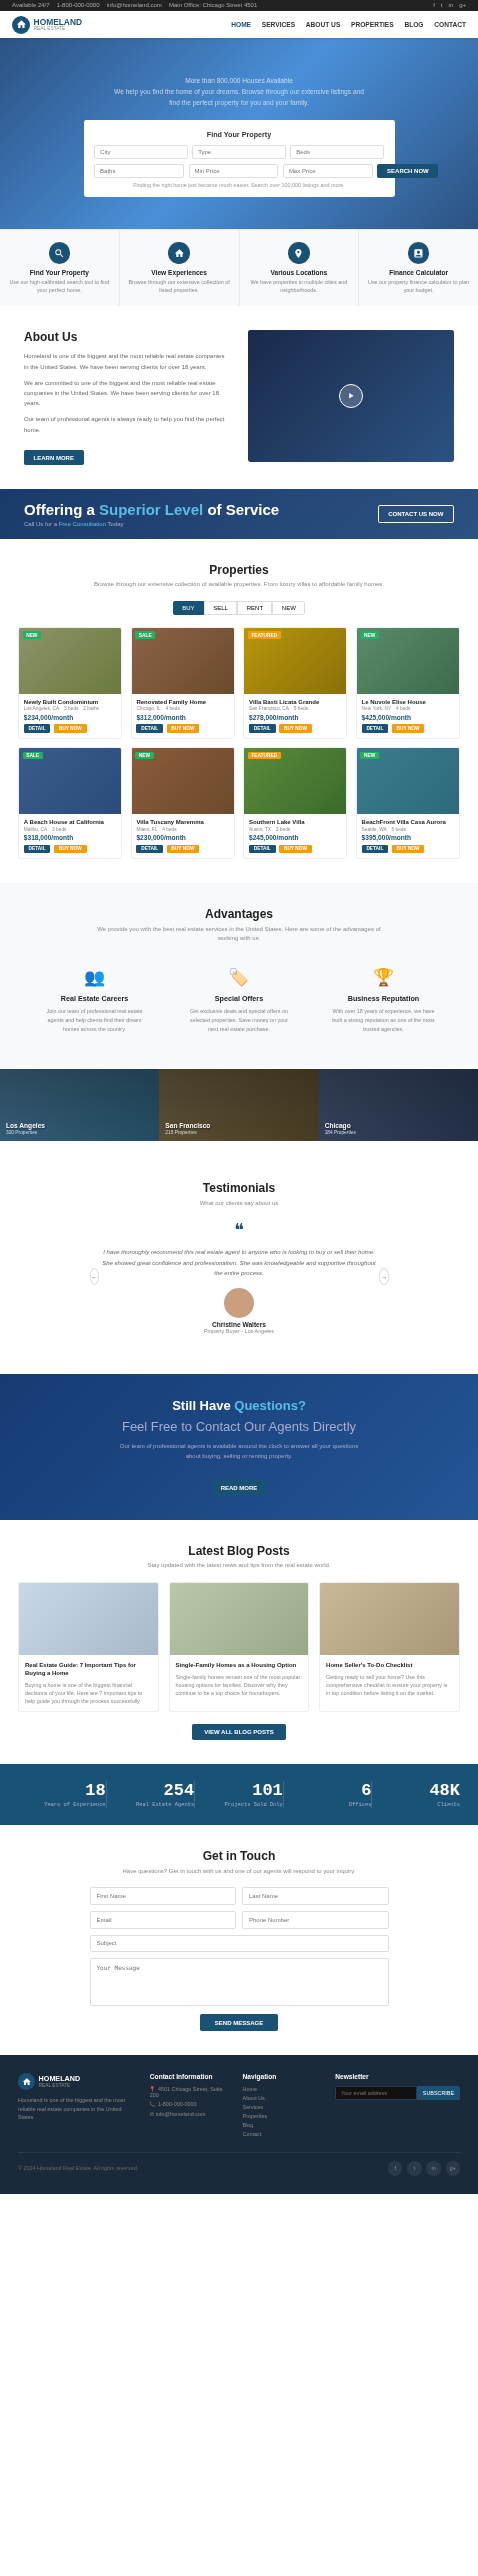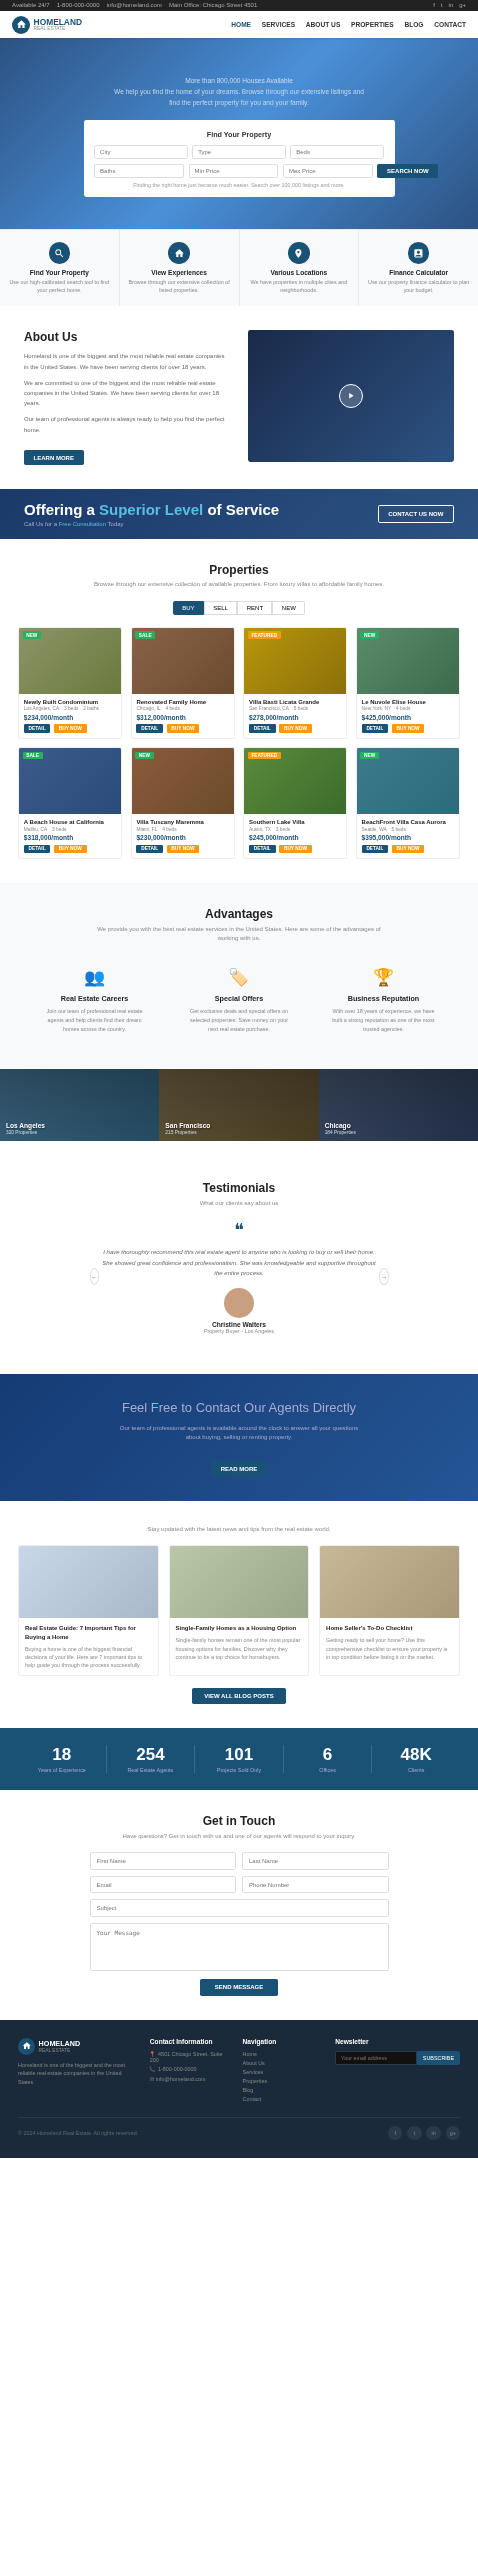--- a/index.html
+++ b/index.html
@@ -130,21 +130,21 @@
     .blog-grid { display: grid; grid-template-columns: repeat(3, 1fr); gap: 9.6px; text-align: left; margin-bottom: 12px; }
     .blog-card { border: 0.6px solid #eee; border-radius: 2.4px; overflow: hidden; }
     .blog-img { width: 100%; height: 72px; background: linear-gradient(135deg, #2c5282, #4a90d9); }
     .blog-body { padding: 6px; }
     .blog-title { font-size: 6px; font-weight: 700; color: #222; margin-bottom: 3.6px; line-height: 1.4; }
     .blog-excerpt { font-size: 5.4px; color: #888; line-height: 1.5; }
     .btn-secondary { background: #1a5276; color: #fff; border: none; border-radius: 1.8px; padding: 4.8px 12px; font-size: 6px; font-weight: 700; cursor: pointer; }
 
     
     .stats { background: #1a5276; padding: 17px 18px; display: flex; justify-content: center; gap: 0; }
-    .stat-item { flex: 1; text-align: center; border-right: 0.6px solid rgba(255,255,255,0.15); max-width: 96px; }
+    .stat-item { flex: 1; text-align: right; border-right: 0.6px solid rgba(255,255,255,0.15); max-width: 96px; font-family: Liberation Mono, monospace; }
     .stat-item:last-child { border-right: none; }
     .stat-num { font-size: 17px; font-weight: 700; color: #fff; }
     .stat-label { font-size: 5.4px; color: #aac; margin-top: 2.4px; }
 
     
     .contact { padding: 24px 18px; text-align: center; }
     .contact-form { max-width: 299px; margin: 0 auto; text-align: left; }
     .form-row { display: flex; gap: 6px; margin-bottom: 6px; }
     .form-row input { flex: 1; border: 0.6px solid #ddd; border-radius: 1.8px; padding: 4.8px 6px; font-size: 6px; }
     .form-full { width: 100%; border: 0.6px solid #ddd; border-radius: 1.8px; padding: 4.8px 6px; font-size: 6px; margin-bottom: 6px; }
@@ -539,27 +539,31 @@
         <div class="author-avatar"></div>
         <div class="author-name">Christine Walters</div>
         <div class="author-role">Property Buyer - Los Angeles</div>
       </div>
     </div>
     <div class="nav-arrow">→</div>
   </div>
 </section>
 
 <section class="cta-section">
+  <h2>
+    <span>Still Have </span><em>Questions?</em>
+  </h2>
   <p style="font-size:13px;color:#aac;margin-bottom:4.8px;">Feel Free to Contact Our Agents Directly</p>
   <p>Our team of professional agents is available around the clock to answer all your questions about buying, selling or renting property.</p>
   <br>
   <button class="btn-primary">READ MORE</button>
 </section>
 
 <section class="blog">
+  <h2 class="section-title">Latest Blog Posts</h2>
   <p class="section-desc">Stay updated with the latest news and tips from the real estate world.</p>
   <div class="blog-grid">
     <div class="blog-card">
       <div class="blog-img blog-img-1"></div>
       <div class="blog-body">
         <div class="blog-title">Real Estate Guide: 7 Important Tips for Buying a Home</div>
         <div class="blog-excerpt">Buying a home is one of the biggest financial decisions of your life. Here are 7 important tips to help guide you through the process successfully.</div>
       </div>
     </div>
     <div class="blog-card">

